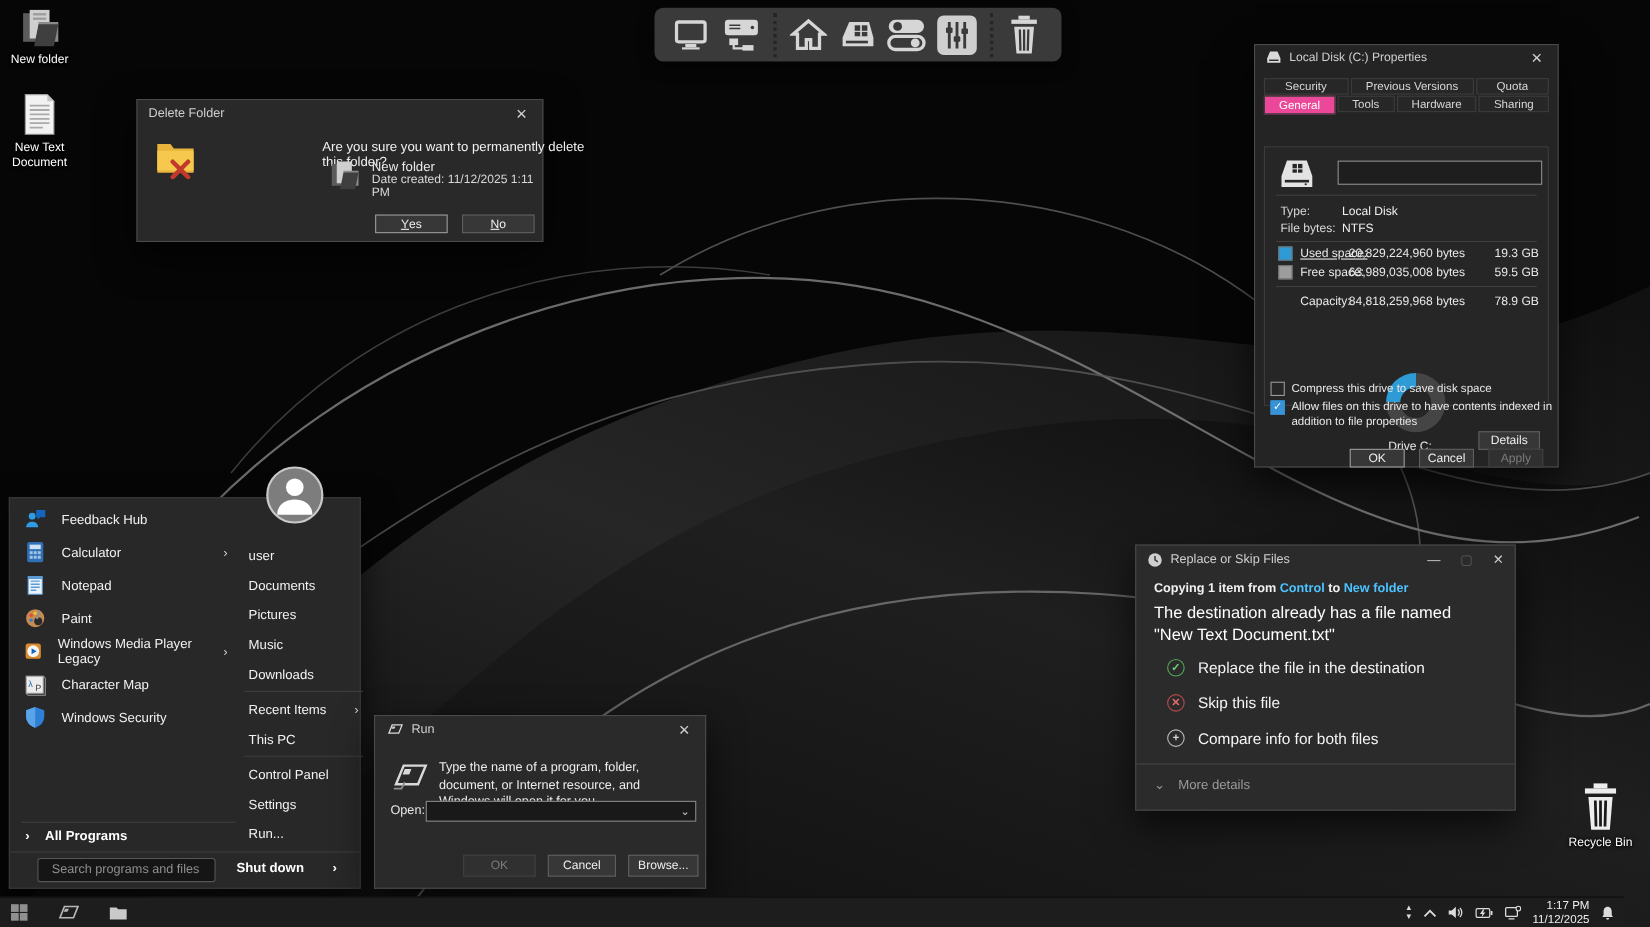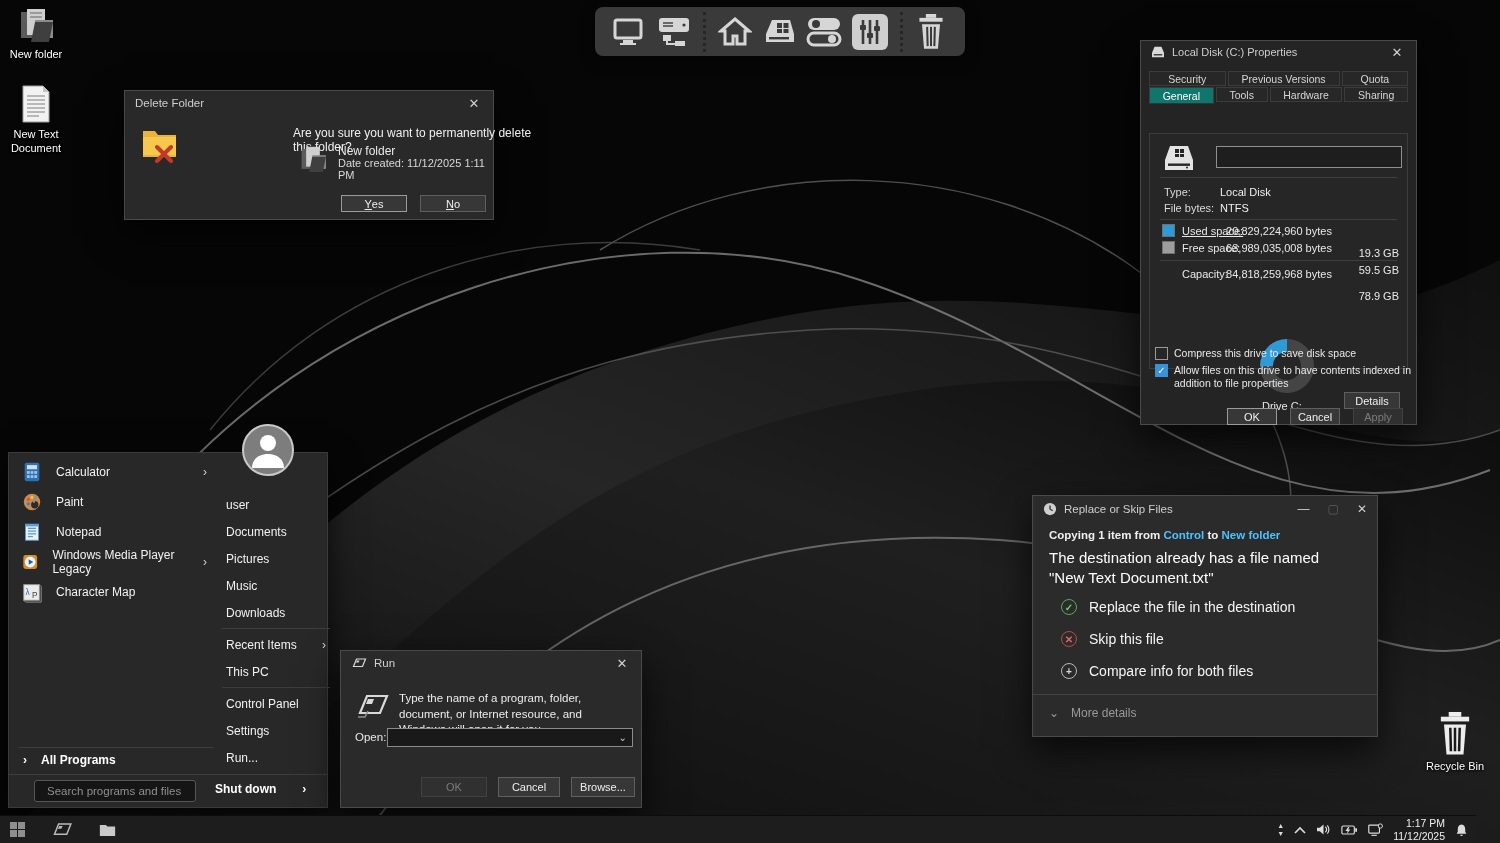--- a/index.html
+++ b/index.html
@@ -33,29 +33,29 @@
   #delete-dlg .item-name { position:absolute; left:213px; top:53px; font-size:12px; }
   #delete-dlg .item-detail { position:absolute; left:213px; top:66px; font-size:11px; color:#d8d8d8; }
   #delete-dlg .accel { text-decoration:underline; }
 
   
   #props-dlg { left:1140px; top:40px; width:277px; height:385px; background:#242424; font-size:11px; }
   #props-dlg .titlebar { height:22px; font-size:11px; }
   .tabrow { position:absolute; left:8px; right:8px; display:flex; gap:2px; }
   .tab { flex:1 1 auto; height:15px; display:flex; align-items:center; justify-content:center;
          background:#272727; border:1px solid #3c3c3c; font-size:10.5px; color:#d6d6d6; }
-  .tab.active { background:#0f766e; border-bottom-color:#333; height:17px; color:#fff; }
+  .tab.active { background:#ec4899; border-bottom-color:#333; height:17px; color:#fff; }
   #props-content { position:absolute; left:8px; right:8px; top:92px; bottom:55px;
                    border:1px solid #3c3c3c; background:#262626; }
   #props-dlg .frow-label { position:absolute; left:14px; color:#d9d9d9; }
   #props-dlg .frow-value { position:absolute; left:70px; color:#efefef; }
   .swatch { position:absolute; left:12px; width:13px; height:13px; border:1px solid #707070; }
   .sp-label { position:absolute; left:32px; }
   .sp-bytes { position:absolute; right:68px; width:120px; text-align:center; }
-  .sp-size  { position:absolute; right:8px; width:52px; text-align:right;margin-top:22px; }
+  .sp-size  { position:absolute; right:8px; width:52px; text-align:right; }
   #donut { position:absolute; left:110px; top:205px; width:54px; height:54px; border-radius:50%;
            background:conic-gradient(#454545 0deg 271deg, #2e9bd6 271deg 360deg); }
   #donut::after { content:""; position:absolute; left:13px; top:13px; width:28px; height:28px;
                   border-radius:50%; background:#262626; }
   .chk { position:absolute; width:13px; height:13px; border:1px solid #9a9a9a; background:transparent; }
   .chk.on { background:#3793d6; border-color:#3793d6; color:#fff; font-size:10px; line-height:12px; text-align:center; }
 
   
   #start-menu { position:absolute; left:8px; top:452px; width:320px; height:356px;
                 background:#282828; border:1px solid #3a3a3a; box-shadow:0 12px 30px rgba(0,0,0,.7); }
@@ -373,75 +373,90 @@
   <svg width="48" height="48" viewBox="0 0 48 48">
     <circle cx="24" cy="17" r="8" fill="#fff"></circle>
     <path d="M8 42 c0-9 7-14 16-14 s16 5 16 14 z" fill="#fff"></path>
   </svg>
 </div>
 
 <div id="start-menu">
   <div class="sm-left">
     <div class="sm-row">
       <svg width="22" height="22" viewBox="0 0 24 24">
+            <circle cx="9" cy="9" r="3.4" fill="#2e9ce4"></circle>
+            <path d="M3 20 c0-3.4 2.8-5.4 6-5.4 s6 2 6 5.4 z" fill="#2e9ce4"></path>
+            <path d="M13 3 h9 v7 h-5 l-2.6 2.6 V10 H13 Z" fill="#1565c0"></path>
+          </svg>
+      <span>Feedback Hub</span>
+    </div>
+    <div class="sm-row">
+      <svg width="22" height="22" viewBox="0 0 24 24">
             <rect x="4" y="2" width="16" height="20" rx="2" fill="#2f6fb3"></rect>
             <rect x="6.5" y="4.5" width="11" height="4.5" fill="#cfe2f7"></rect>
             <g fill="#9fc4ea">
               <rect x="6.5" y="11" width="3" height="3"></rect>
               <rect x="10.5" y="11" width="3" height="3"></rect>
               <rect x="14.5" y="11" width="3" height="3"></rect>
               <rect x="6.5" y="15.5" width="3" height="3"></rect>
               <rect x="10.5" y="15.5" width="3" height="3"></rect>
               <rect x="14.5" y="15.5" width="3" height="3"></rect>
             </g>
           </svg>
       <span>Calculator</span>
       <span class="chev">›</span>
     </div>
     <div class="sm-row">
       <svg width="22" height="22" viewBox="0 0 24 24">
-            <circle cx="12" cy="12" r="9" fill="#c98b4e"></circle>
-            <circle cx="15" cy="15" r="4" fill="#2b2b2b"></circle>
-            <circle cx="8" cy="9" r="1.7" fill="#e04a3f"></circle>
-            <circle cx="12" cy="7" r="1.7" fill="#f2c230"></circle>
-            <circle cx="8" cy="14" r="1.7" fill="#2f7fd4"></circle>
-            <rect x="14" y="4" width="2.4" height="9" rx="1" fill="#8f8f8f" transform="rotate(18 15 8)"></rect>
-          </svg>
-      <span>Paint</span>
-    </div>
-    <div class="sm-row">
-      <svg width="22" height="22" viewBox="0 0 24 24">
             <rect x="5" y="3.5" width="14" height="17.5" fill="#eaf3fc" stroke="#5a9bd5"></rect>
             <g stroke="#5a9bd5" stroke-width="1.4">
               <line x1="7.5" y1="8" x2="16.5" y2="8"></line>
               <line x1="7.5" y1="11" x2="16.5" y2="11"></line>
               <line x1="7.5" y1="14" x2="16.5" y2="14"></line>
               <line x1="7.5" y1="17" x2="13" y2="17"></line>
             </g>
             <rect x="5" y="3.5" width="14" height="2.4" fill="#5a9bd5"></rect>
           </svg>
       <span>Notepad</span>
     </div>
     <div class="sm-row">
       <svg width="22" height="22" viewBox="0 0 24 24">
+            <circle cx="12" cy="12" r="9" fill="#c98b4e"></circle>
+            <circle cx="15" cy="15" r="4" fill="#2b2b2b"></circle>
+            <circle cx="8" cy="9" r="1.7" fill="#e04a3f"></circle>
+            <circle cx="12" cy="7" r="1.7" fill="#f2c230"></circle>
+            <circle cx="8" cy="14" r="1.7" fill="#2f7fd4"></circle>
+            <rect x="14" y="4" width="2.4" height="9" rx="1" fill="#8f8f8f" transform="rotate(18 15 8)"></rect>
+          </svg>
+      <span>Paint</span>
+    </div>
+    <div class="sm-row">
+      <svg width="22" height="22" viewBox="0 0 24 24">
             <rect x="3" y="3" width="18" height="18" rx="3" fill="#d98a2b"></rect>
             <circle cx="12" cy="12" r="7" fill="#f5f5f5"></circle>
             <path d="M10 8.5 L16 12 L10 15.5 Z" fill="#1565c0"></path>
           </svg>
       <span>Windows Media Player Legacy</span>
       <span class="chev">›</span>
     </div>
     <div class="sm-row">
       <svg width="22" height="22" viewBox="0 0 24 24">
             <rect x="3" y="4" width="17" height="17" fill="#ececec" stroke="#9a9a9a"></rect>
             <path d="M20 4 l2 2 v17 h-17 l-2 -2" fill="none" stroke="#9a9a9a"></path>
             <text x="5" y="15" font-size="9" fill="#2f6fb3" font-family="Liberation Sans">λ</text>
             <text x="12" y="19" font-size="9" fill="#444" font-family="Liberation Sans">P</text>
           </svg>
       <span>Character Map</span>
+    </div>
+    <div class="sm-row">
+      <svg width="22" height="22" viewBox="0 0 24 24">
+            <path d="M12 2 L21 5 V11 C21 17 17 20.8 12 22.4 C7 20.8 3 17 3 11 V5 Z" fill="#2f7fd4"></path>
+            <path d="M12 2 L3 5 V11 C3 17 7 20.8 12 22.4 Z" fill="#5aa3e8"></path>
+          </svg>
+      <span>Windows Security</span>
     </div>
   </div>
 
   <div class="sm-right">
     <div class="smr-row">
           <span>user</span>
         </div>
     <div class="smr-row">
           <span>Documents</span>
         </div>

